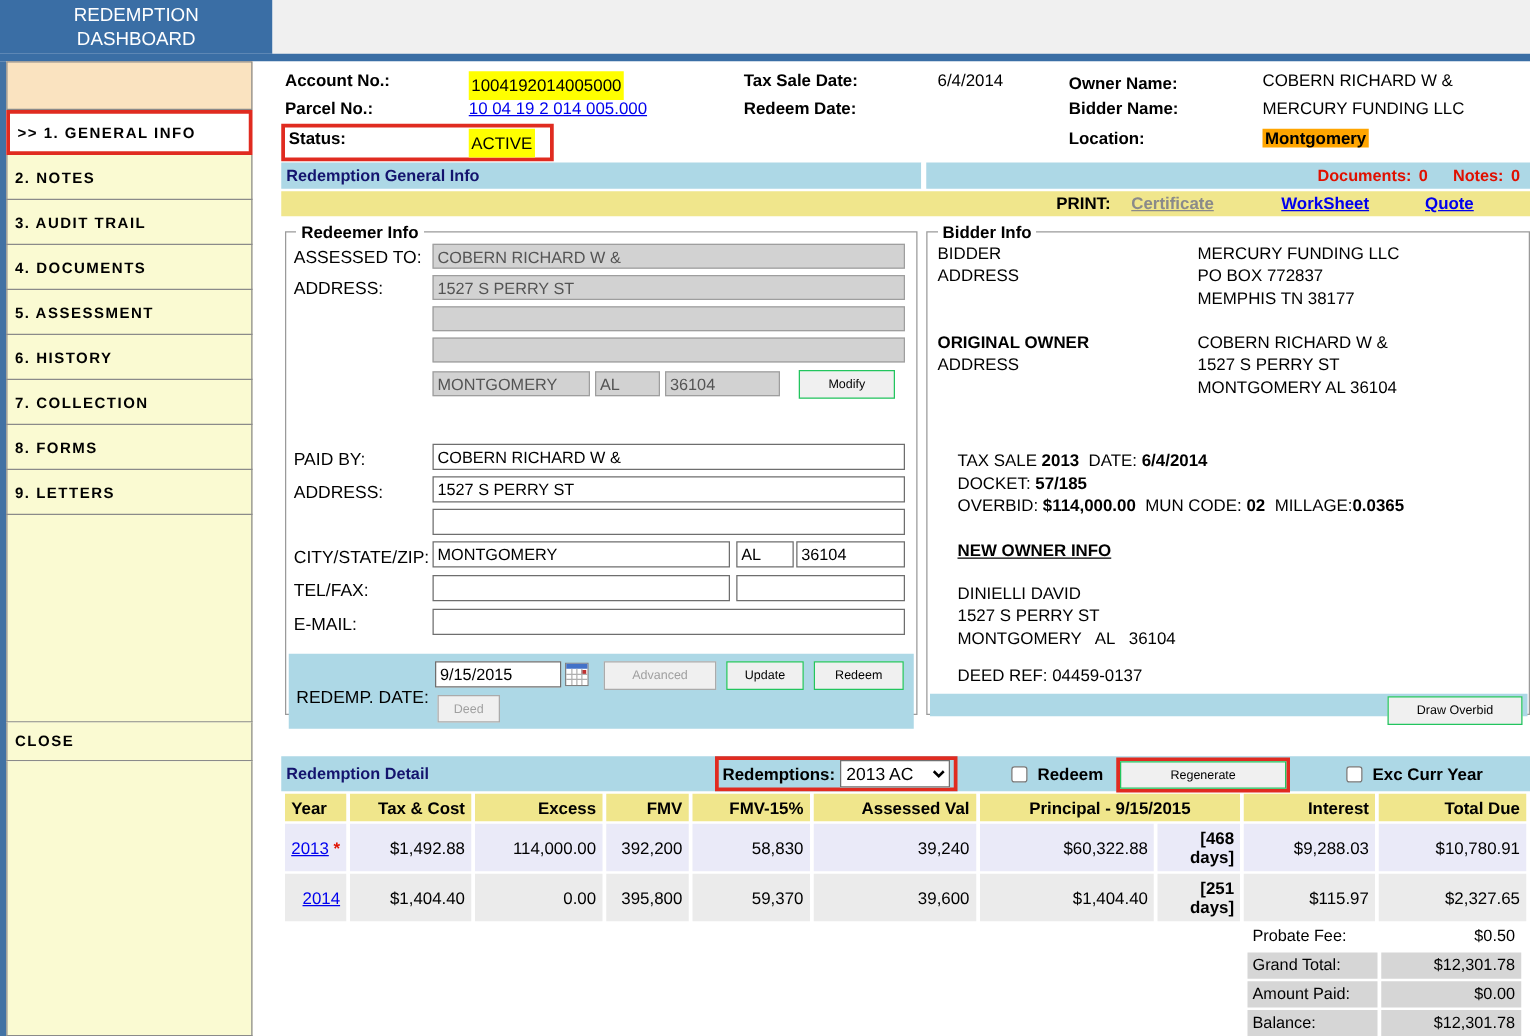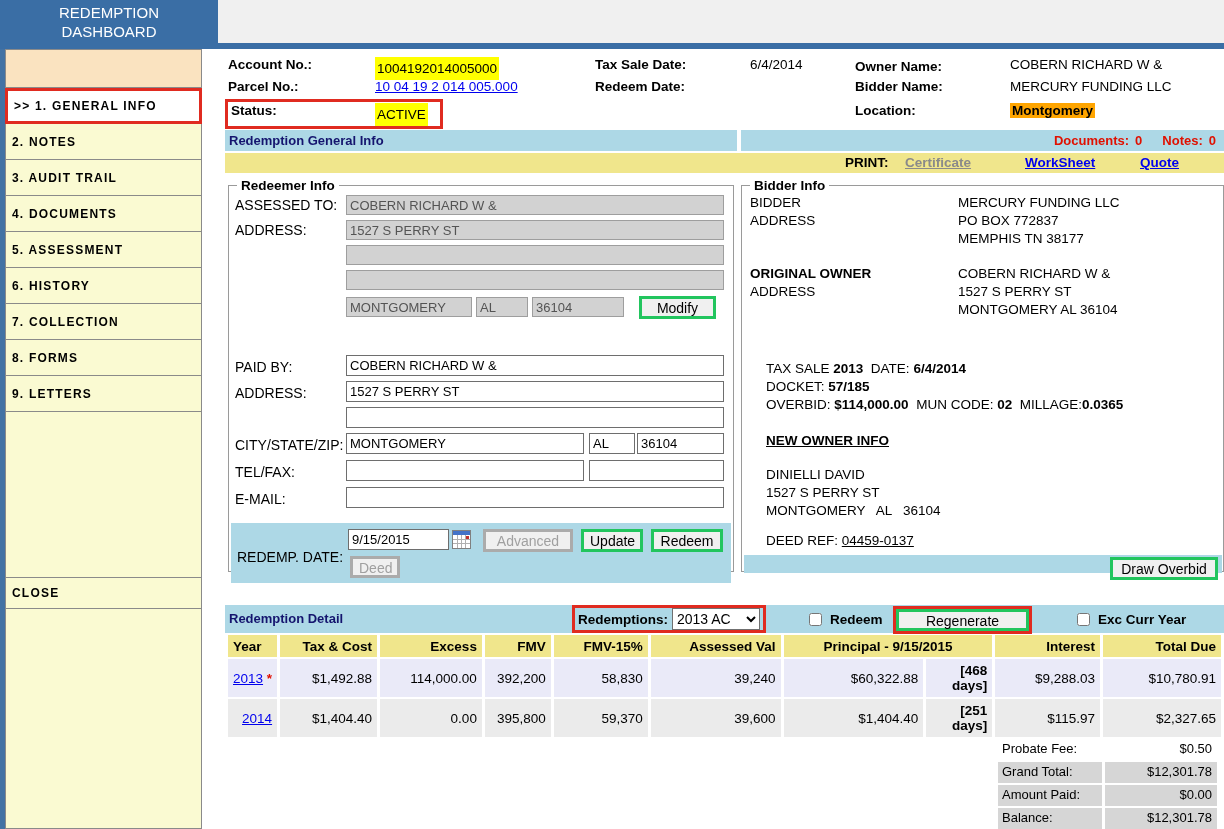--- a/index.html
+++ b/index.html
@@ -48,21 +48,21 @@
   
   fieldset{border:1px solid #9a9a9a;margin:0;padding:0;position:absolute;box-sizing:border-box;}
   legend{font-weight:bold;font-size:13.5px;margin-left:8px;padding:0 4px;}
   #redeemer-fs{left:3px;top:129px;width:506px;height:394px;}
   #bidder-fs{left:516px;top:129px;width:483px;height:394px;}
   .flabel{position:absolute;font-size:14px;white-space:nowrap;}
   input.gray{background:#D2D2D2;border:1px solid #9E9E9E;height:18px;font-size:13px;
     font-family:"Liberation Sans",sans-serif;padding:0 3px;position:absolute;box-sizing:content-box;}
   input.white{background:#fff;border:1px solid #6E6E6E;height:19px;font-size:13px;
     font-family:"Liberation Sans",sans-serif;padding:0 3px;position:absolute;box-sizing:content-box;}
-  .btn{background:#F0F0F0;border:3px solid #22c55e;font-size:14px;
+  .btn{background:#F0F0F0;border:1px solid #22c55e;font-size:10px;
     font-family:"Liberation Sans",sans-serif;position:absolute;height:23px;cursor:pointer;}
   .btn.disabled{color:#A0A0A0;border-color:#ABABAB;cursor:default;}
   #redeem-panel{position:absolute;left:2px;top:330px;width:500px;height:60px;background:#ADD8E6;}
   
   .blabel{position:absolute;left:8px;font-size:13.5px;white-space:nowrap;}
   .bval{position:absolute;left:216px;font-size:13.5px;white-space:nowrap;}
   .bline{position:absolute;left:24px;font-size:13.5px;white-space:nowrap;}
   .bold{font-weight:bold;}
   #overbid-strip{position:absolute;left:2px;top:362px;width:478px;height:18px;background:#ADD8E6;}
   
@@ -231,21 +231,21 @@
     </div>
     <div class="bline" style="top:204px">
       <span>OVERBID:</span>&nbsp;<span class="bold">$114,000.00</span>&nbsp;&nbsp;<span>MUN CODE:</span>&nbsp;<span class="bold">02</span>&nbsp;&nbsp;<span>MILLAGE:</span><span class="bold">0.0365</span>
     </div>
 
     <span class="bline bold" style="top:240px;text-decoration:underline">NEW OWNER INFO</span>
     <span class="bline" style="top:274px">DINIELLI DAVID</span>
     <span class="bline" style="top:292px">1527 S PERRY ST</span>
     <span class="bline" style="top:310px;white-space:pre">MONTGOMERY   AL   36104</span>
     <div class="bline" style="top:340px">
-      <span>DEED REF:</span>&nbsp;<a style="color:#000;text-decoration:underline;cursor:pointer">04459-0137</a>
+      <span>DEED REF:</span>&nbsp;<a style="color:#000;cursor:pointer">04459-0137</a>
     </div>
     <div id="overbid-strip">
       <button class="btn" style="right:4px;top:2px;width:108px;height:23px">Draw Overbid</button>
     </div>
   </fieldset>
 
   <div class="abs" id="detail-bar">
     <span class="title">Redemption Detail</span>
     <div id="redemptions-box">
       <span class="lbl">Redemptions:</span>

